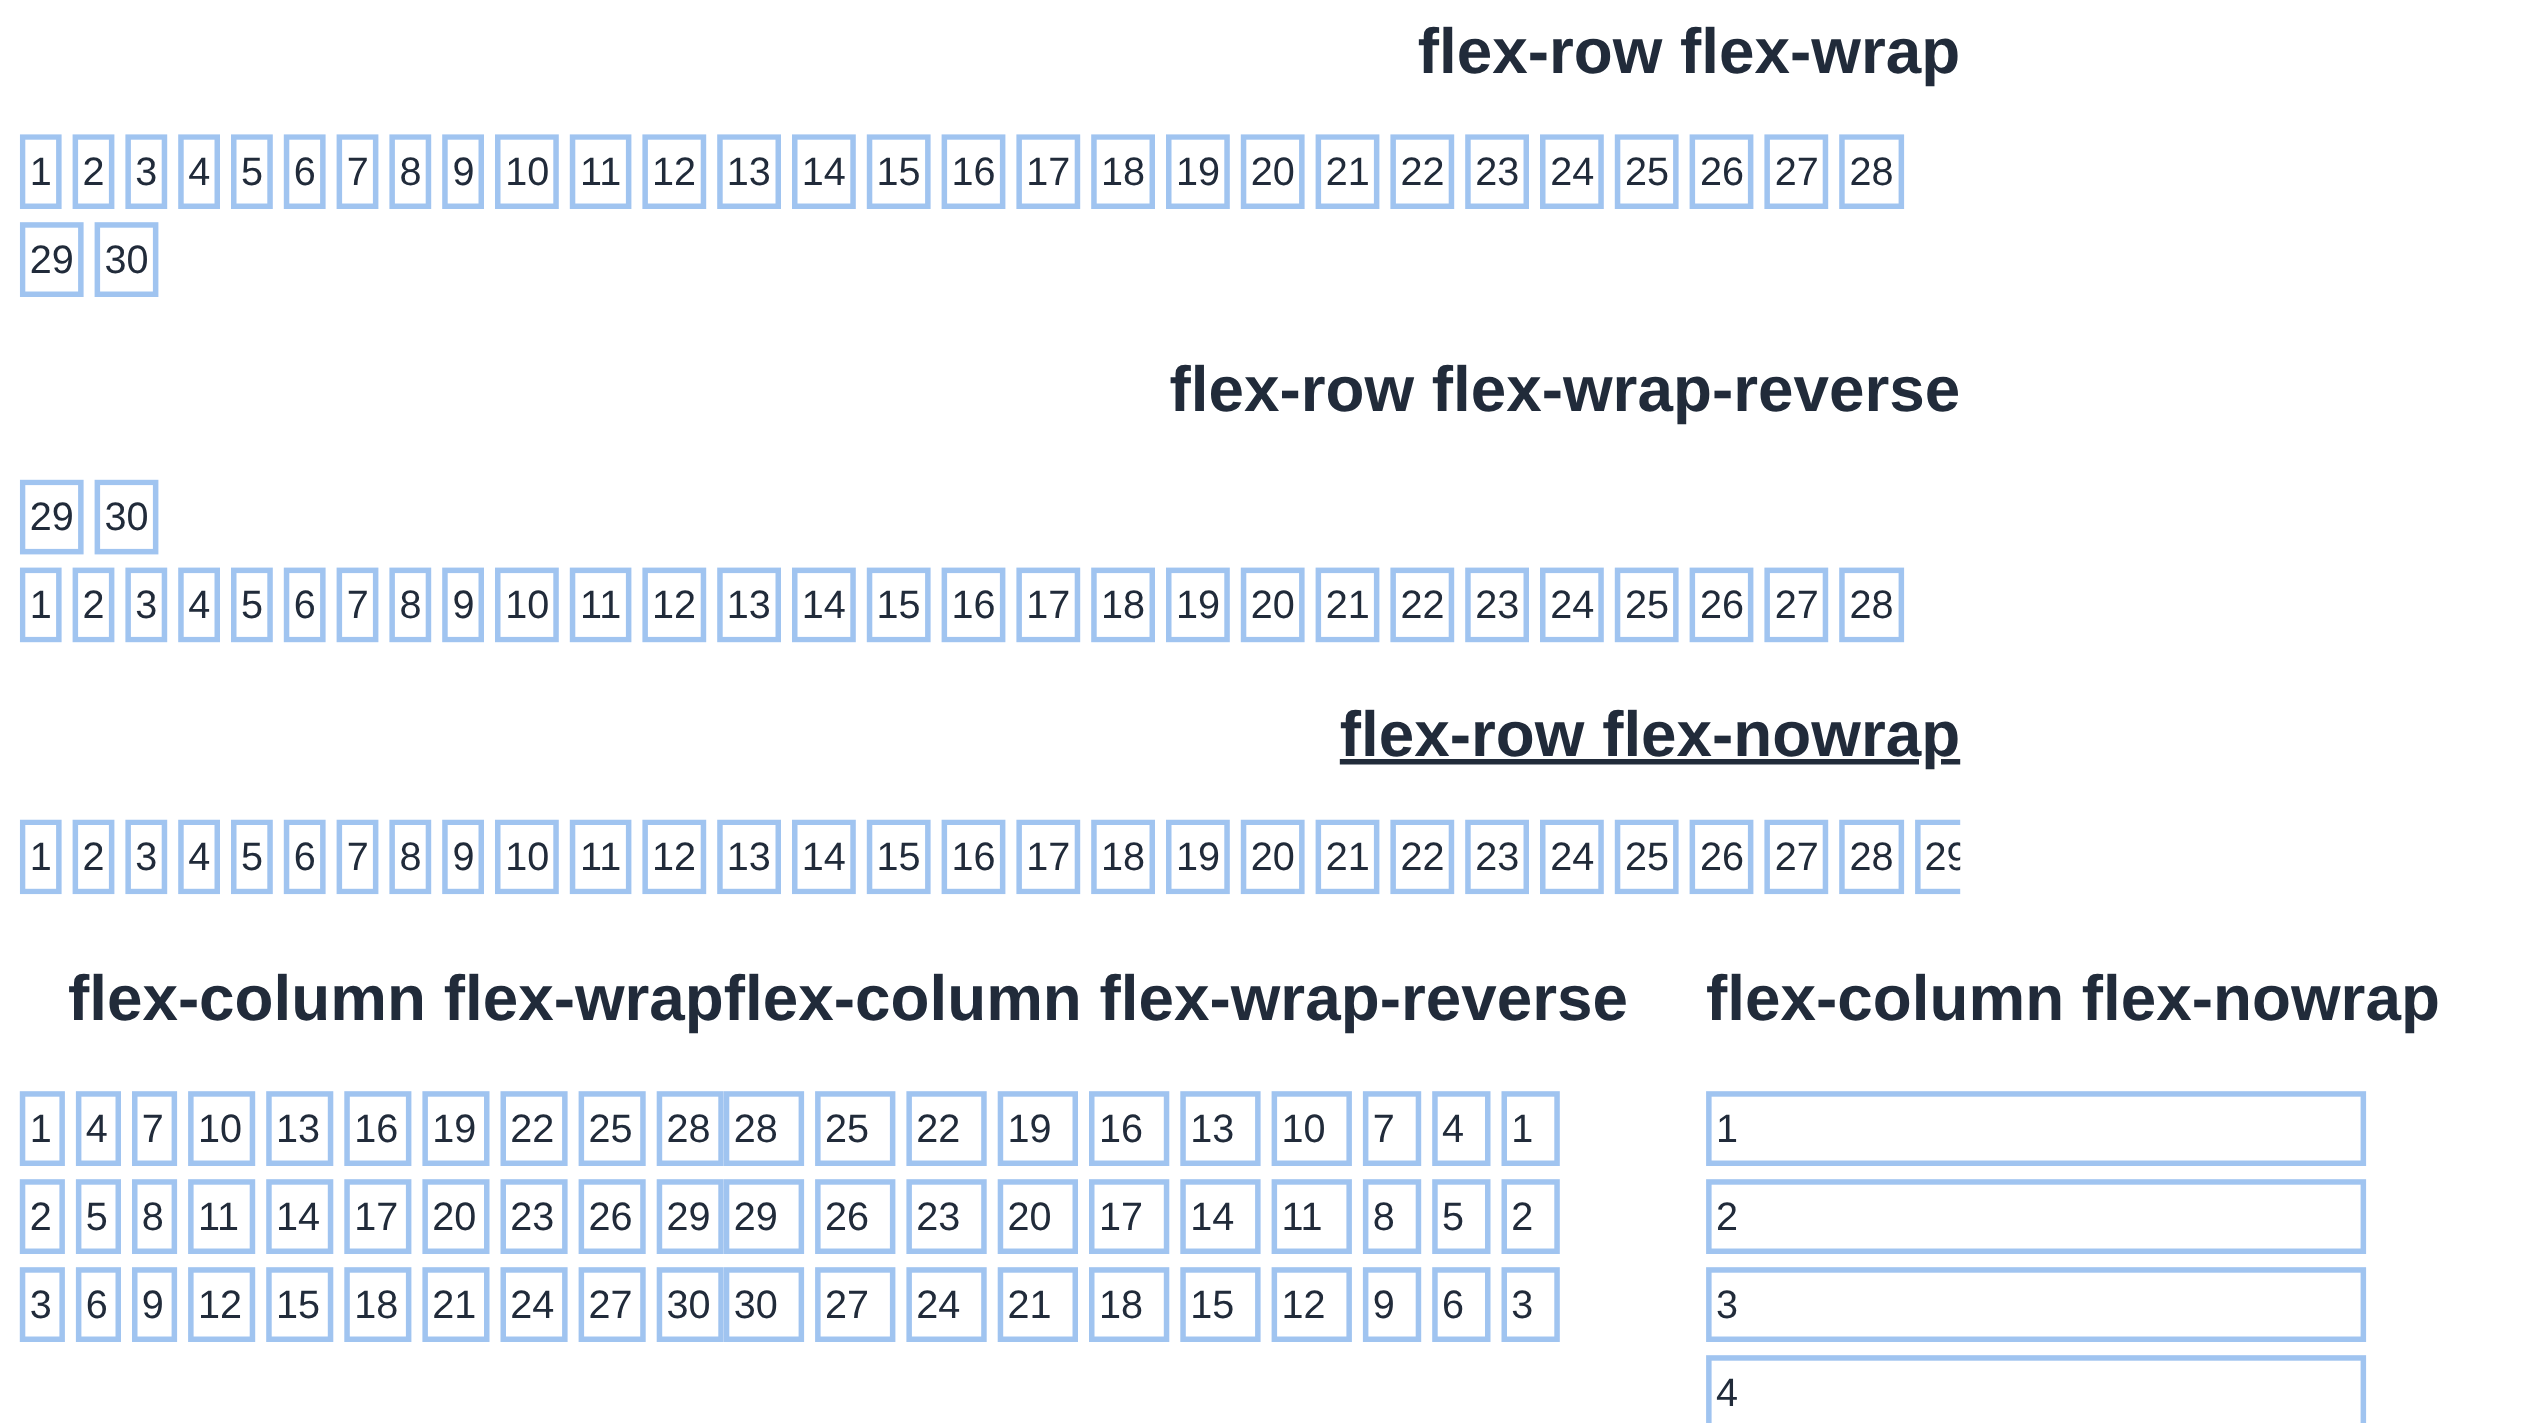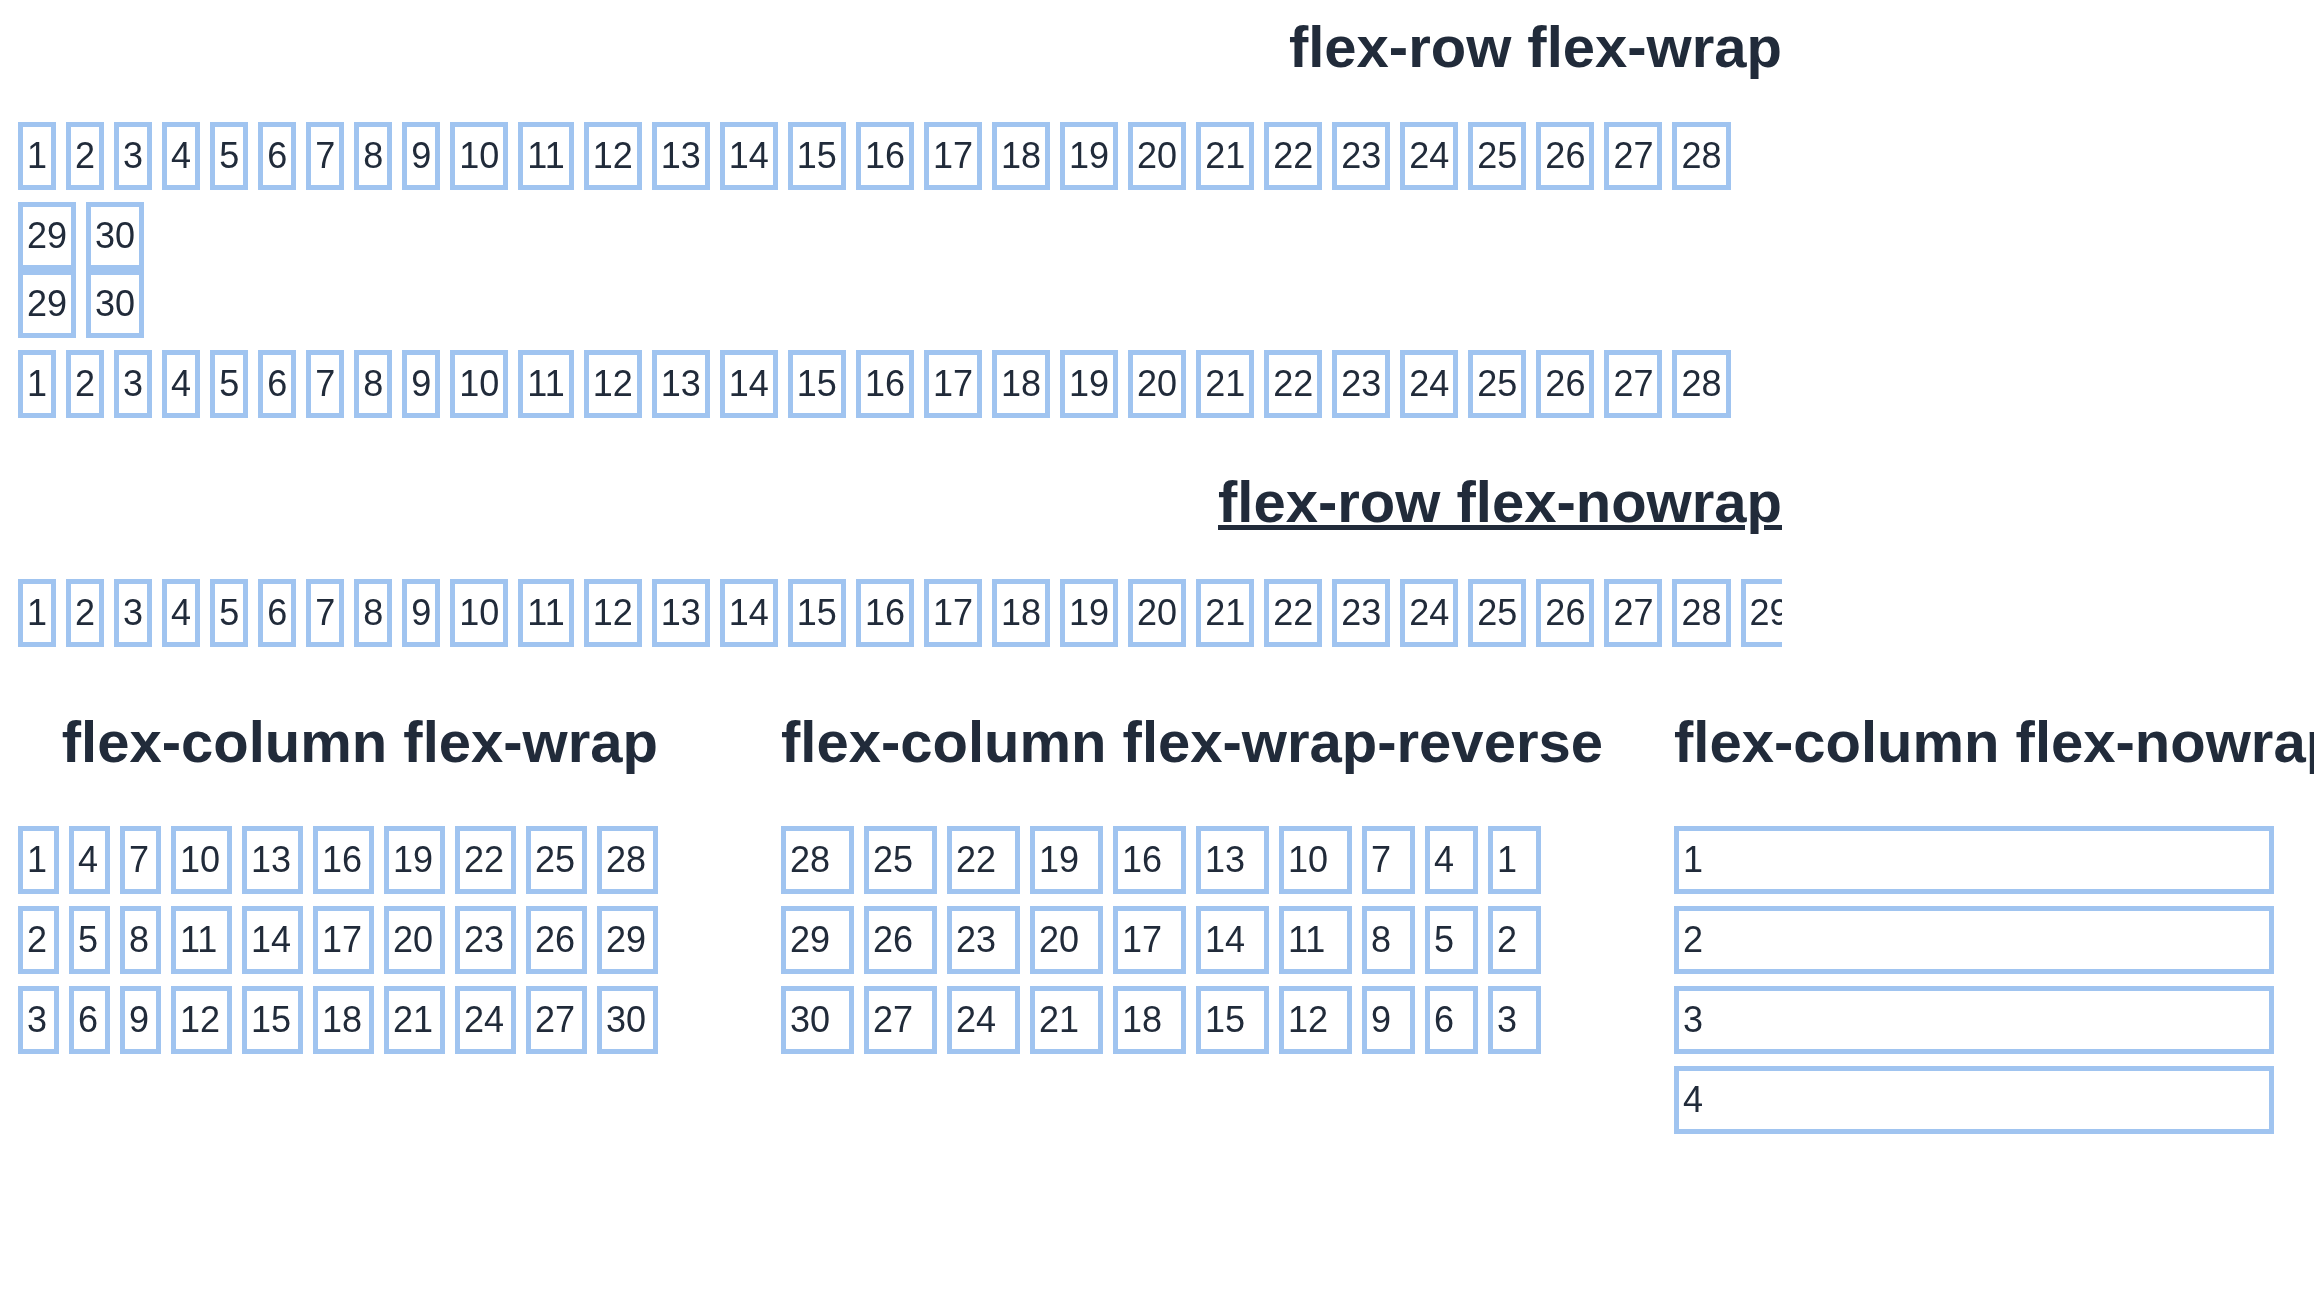--- a/index.html
+++ b/index.html
@@ -53,21 +53,21 @@
     line-height: 40px;
     background: #ffffff;
     text-align: left;
   }
 
   .bottom-row {
     display: flex;
     align-items: flex-start;
   }
   .sub1 { width: 640px; }
-  .sub2 { width: 760px; margin-left: 123px; }
+  .sub2 { width: 760px; }
   .sub3 { width: 600px; margin-left: 133px; }
   .sub1 .boxes, .sub2 .boxes { height: 228px; }
 </style>
 </head>
 <body style="--accent: #a0c4f0; --ink: #212b3a; background: rgb(255, 255, 255);">
 
 <section class="top">
   <h1 class="h-s1">flex-row flex-wrap</h1>
   <div class="boxes row wrap">
       <div class="box">1</div>
@@ -97,20 +97,21 @@
       <div class="box">25</div>
       <div class="box">26</div>
       <div class="box">27</div>
       <div class="box">28</div>
       <div class="box">29</div>
       <div class="box">30</div>
     </div>
 </section>
 
 <section class="top">
+  <h1 class="h-s2">flex-row flex-wrap-reverse</h1>
   <div class="boxes row wrap-rev">
       <div class="box">1</div>
       <div class="box">2</div>
       <div class="box">3</div>
       <div class="box">4</div>
       <div class="box">5</div>
       <div class="box">6</div>
       <div class="box">7</div>
       <div class="box">8</div>
       <div class="box">9</div>

